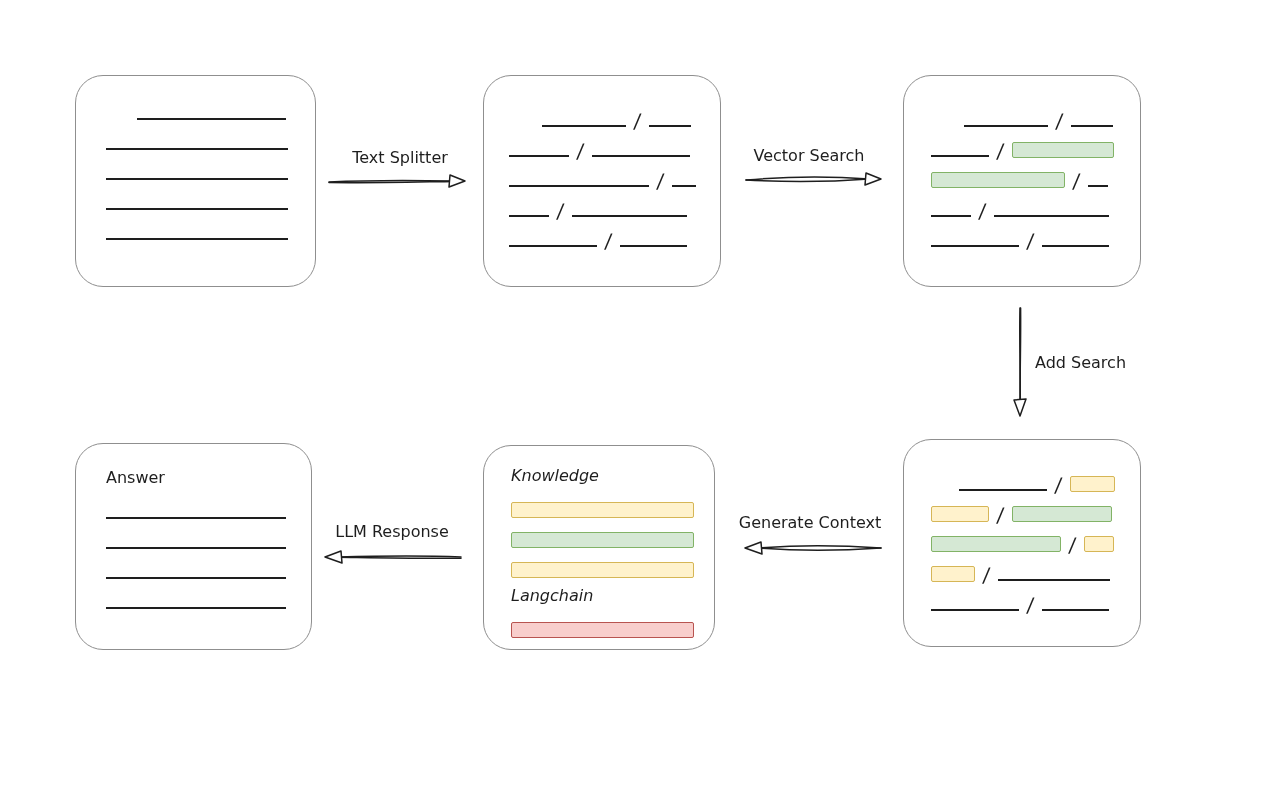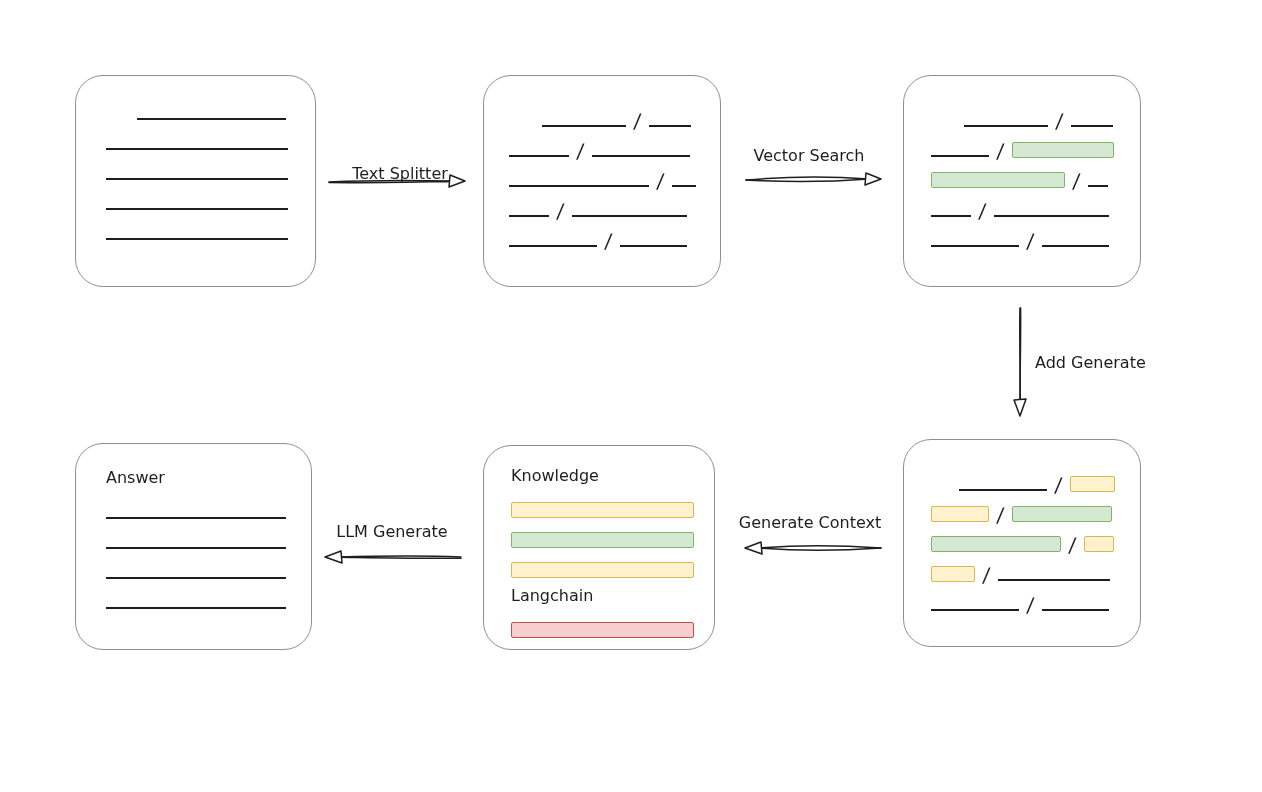--- a/index.html
+++ b/index.html
@@ -10,34 +10,34 @@
   }
   .box {
     position:absolute; background:#ffffff;
     border:1.3px solid #8f8f8f; border-radius:28px;
     box-sizing:border-box;
   }
   #box-document { left:75px;  top:75px;  width:241px; height:212px; padding:15px 0 0 30px; }
   #box-chunks   { left:483px; top:75px;  width:238px; height:212px; padding:22px 0 0 25px; }
   #box-matched  { left:903px; top:75px;  width:238px; height:212px; padding:22px 0 0 27px; }
   #box-context  { left:903px; top:439px; width:238px; height:208px; padding:22px 0 0 27px; }
-  #box-prompt   { left:483px; top:445px; width:232px; height:205px; padding:12px 16px 0 27px; }
+  #box-prompt   { left:483px; top:445px; width:232px; height:205px; padding:12px 16px 0 27px;font-style:italic; }
   #box-answer   { left:75px;  top:443px; width:237px; height:207px; padding:16px 0 0 30px; }
 
   .row { display:flex; align-items:flex-end; height:30px; gap:8px; }
   .seg-line  { height:1.8px; background:var(--line,#1e1e1e); margin-bottom:1px; }
   .seg-slash { font-size:20px; line-height:16px; margin-bottom:-1px; transform:skewX(-6deg); }
   .seg-chip  { height:16px; border-radius:2px; box-sizing:border-box; }
   .chip-green  { background:var(--green-fill,#d5e8d4);  border:1.4px solid var(--green-border,#82b366); }
   .chip-yellow { background:var(--yellow-fill,#fff2cc); border:1.4px solid var(--yellow-border,#d6b656); }
   .chip-red    { background:var(--red-fill,#f8cecc);    border:1.4px solid var(--red-border,#b85450); }
   .seg-text  { font-size:16px; margin-bottom:3px; }
 
   .arrow-label { position:absolute; font-size:16px; text-align:center; white-space:nowrap; }
-  #lbl-text-splitter   { left:330px;  top:164px; width:140px; }
+  #lbl-text-splitter   { left:330px;  top:148px; width:140px; }
   #lbl-vector-search   { left:738px;  top:146px; width:142px; }
   #lbl-add-context     { left:1035px; top:353px; }
   #lbl-generate-prompt { left:737px;  top:513px; width:146px; }
   #lbl-llm-response    { left:322px;  top:522px; width:140px; }
 
   .arrow { position:absolute; }
   #arr-text-splitter   { left:327px;  top:170px; }
   #arr-vector-search   { left:744px;  top:168px; }
   #arr-add-context     { left:1009px; top:306px; }
   #arr-generate-prompt { left:741px;  top:537px; }
@@ -183,23 +183,23 @@
       <div class="row">
         <div class="seg-line" style="width: 180px;"></div>
       </div>
       <div class="row">
         <div class="seg-line" style="width: 180px;"></div>
       </div>
     </div>
 
   <div class="arrow-label" id="lbl-text-splitter">Text Splitter</div>
   <div class="arrow-label" id="lbl-vector-search">Vector Search</div>
-  <div class="arrow-label" id="lbl-add-context">Add Generate</div>
+  <div class="arrow-label" id="lbl-add-context">Add Search</div>
   <div class="arrow-label" id="lbl-generate-prompt">Generate Context</div>
-  <div class="arrow-label" id="lbl-llm-response">LLM Generate</div>
+  <div class="arrow-label" id="lbl-llm-response">LLM Response</div>
 
   <svg class="arrow" id="arr-text-splitter" width="142" height="22" viewBox="0 0 142 22">
     <path d="M2 12 C 45 10, 100 10.5, 126 11"></path>
     <path d="M2 12.6 C 50 13.2, 105 11.6, 126 11.4"></path>
     <polygon class="head" points="123,5 138,11 122,17"></polygon>
   </svg>
   <svg class="arrow" id="arr-vector-search" width="142" height="22" viewBox="0 0 142 22">
     <path d="M2 12 Q 65 6.5 125 11"></path>
     <path d="M2 12 Q 65 15.5 125 11"></path>
     <polygon class="head" points="122,5 137,11 121,17"></polygon>

